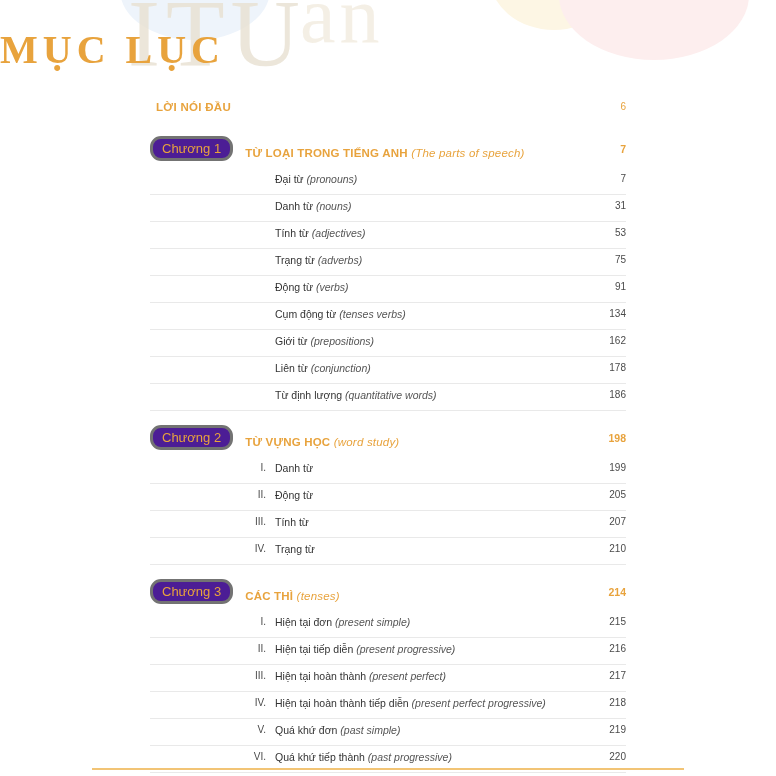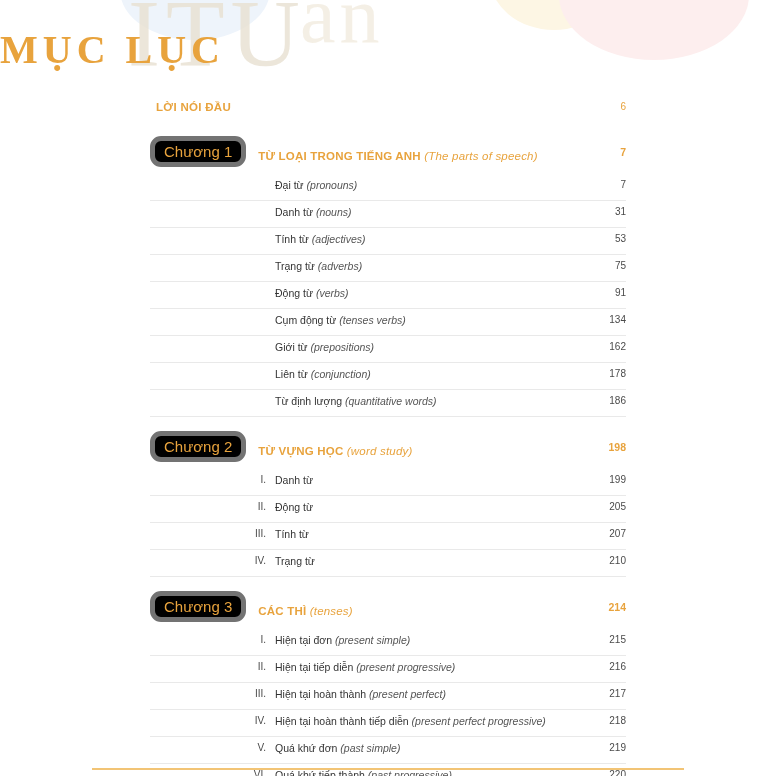--- a/index.html
+++ b/index.html
@@ -108,28 +108,28 @@
   }
 
   
   .chapter-row {
     margin-top: 14px;
     margin-bottom: 7px;
     align-items: center;
   }
   .chapter-badge {
     flex: 0 0 auto;
-    border: 5px solid #737373;
+    border: 3px solid #737373;
     border-radius: 11px;
     color: #e8a33d;
-    font-size: 15px;
+    font-size: 13px;
     padding: 3px 9px 3px 9px;
     line-height: 1;
     white-space: nowrap;
-    background: #000000;
+    background: #4c1d95;
   }
   .chapter-title {
     margin-left: 12px;
     font-size: 11.5px;
     font-weight: bold;
     color: #e8a33d;
     letter-spacing: .2px;
     margin-top: 9px;
   }
   .chapter-title .en {

